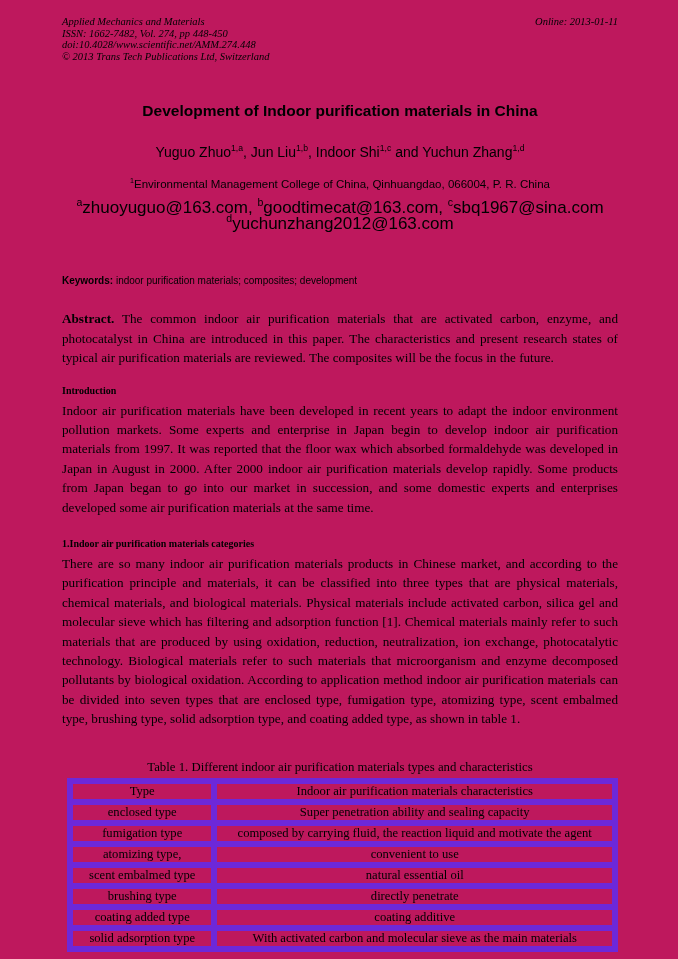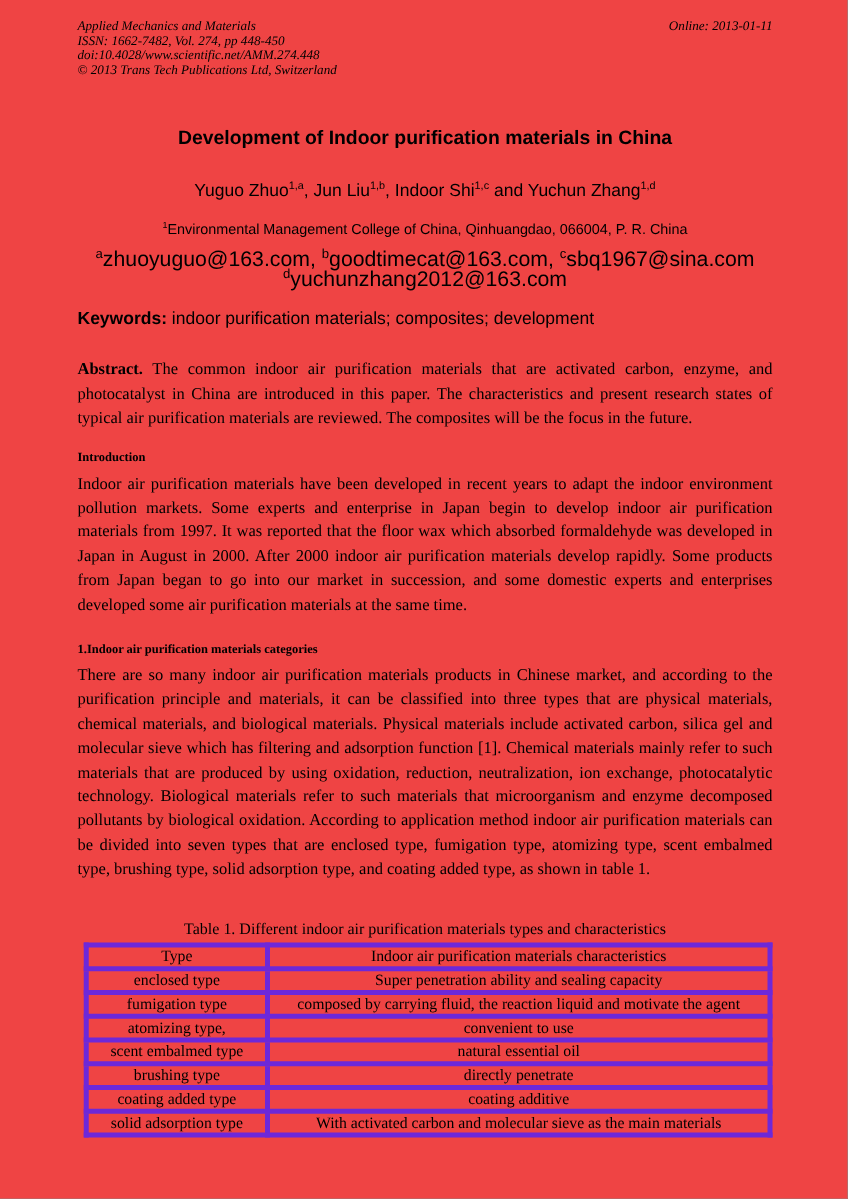--- a/index.html
+++ b/index.html
@@ -2,21 +2,21 @@
 <html><head>
 <meta charset="utf-8">
 <style>
   * { margin: 0; padding: 0; box-sizing: border-box; }
   html, body { background: #888; }
   .page {
     position: relative;
     width: 678px;
     height: 959px;
     margin: 0 auto;
-    background: #ef4444;
+    background: #be185d;
     color: #000000;
     padding: 16px 60px 0 62px;
     font-family: "Liberation Serif", serif;
     overflow: hidden;
   }
   
   .hdr {
     display: flex;
     justify-content: space-between;
     align-items: flex-start;
@@ -50,23 +50,23 @@
   }
   .emails {
     margin-top: 10px;
     text-align: center;
     font-family: "Liberation Sans", sans-serif;
     font-size: 17px;
     line-height: 16px;
   }
   
   .keywords {
-    margin-top: 14px;
+    margin-top: 43px;
     font-family: "Liberation Sans", sans-serif;
-    font-size: 14px;
+    font-size: 10px;
   }
   .keywords b { font-weight: bold; }
   
   .para {
     font-size: 13.2px;
     line-height: 19.4px;
     text-align: justify;
   }
   .abstract { margin-top: 23px; }
   .abstract b { font-weight: bold; }
@@ -85,21 +85,21 @@
   }
   table.data-table {
     margin-top: 3px;
     margin-left: 5px;
     width: 551px;
     border-collapse: collapse;
     table-layout: fixed;
     font-size: 12.6px;
   }
   table.data-table td {
-    border: 4px solid #6d28d9;
+    border: 6px solid #6d28d9;
     text-align: center;
     height: 18px;
     padding: 0 3px;
     white-space: nowrap;
     overflow: hidden;
   }
   table.data-table col.c-type { width: 26.5%; }
 </style>
 </head>
 <body>

